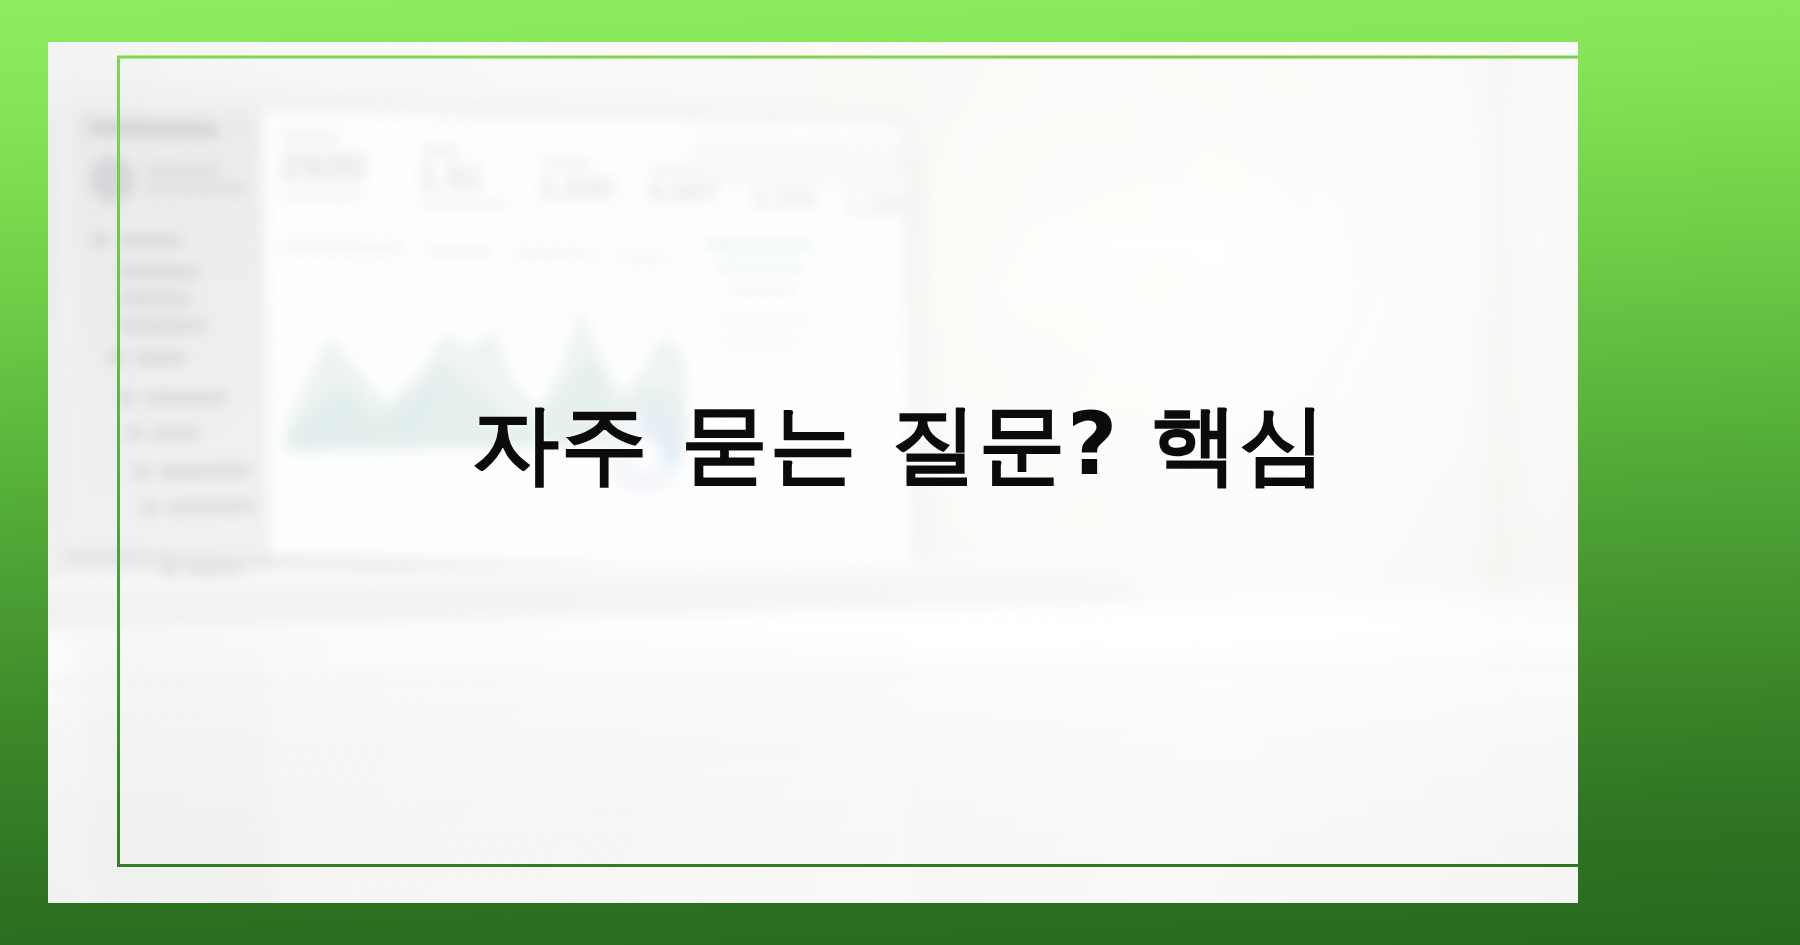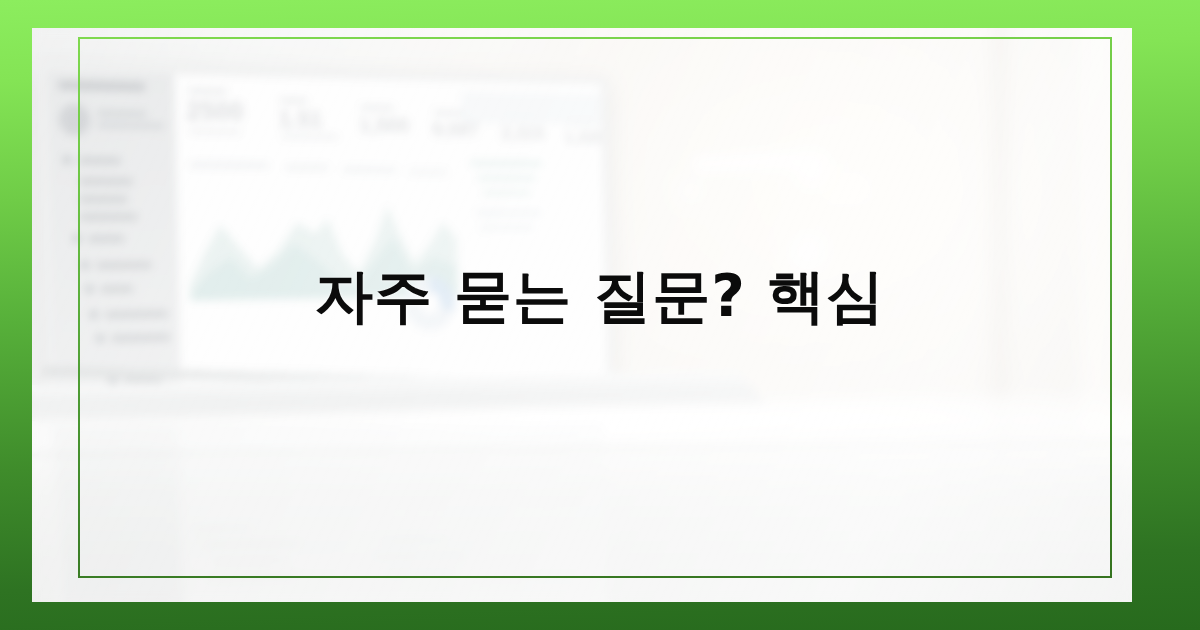--- a/index.html
+++ b/index.html
@@ -36,21 +36,21 @@
         #2e7322 88%,
         #276a1d 100%);
     z-index: 1;
   }
 
   
   .card {
     position: absolute;
     left: 32px;
     top: 28px;
-    width: 1100px;
+    width: 1020px;
     height: 574px;
     background: #e5e5e5;
     overflow: hidden;
     z-index: 2;
   }
 
   
   .photo {
     position: absolute;
     inset: 0;

